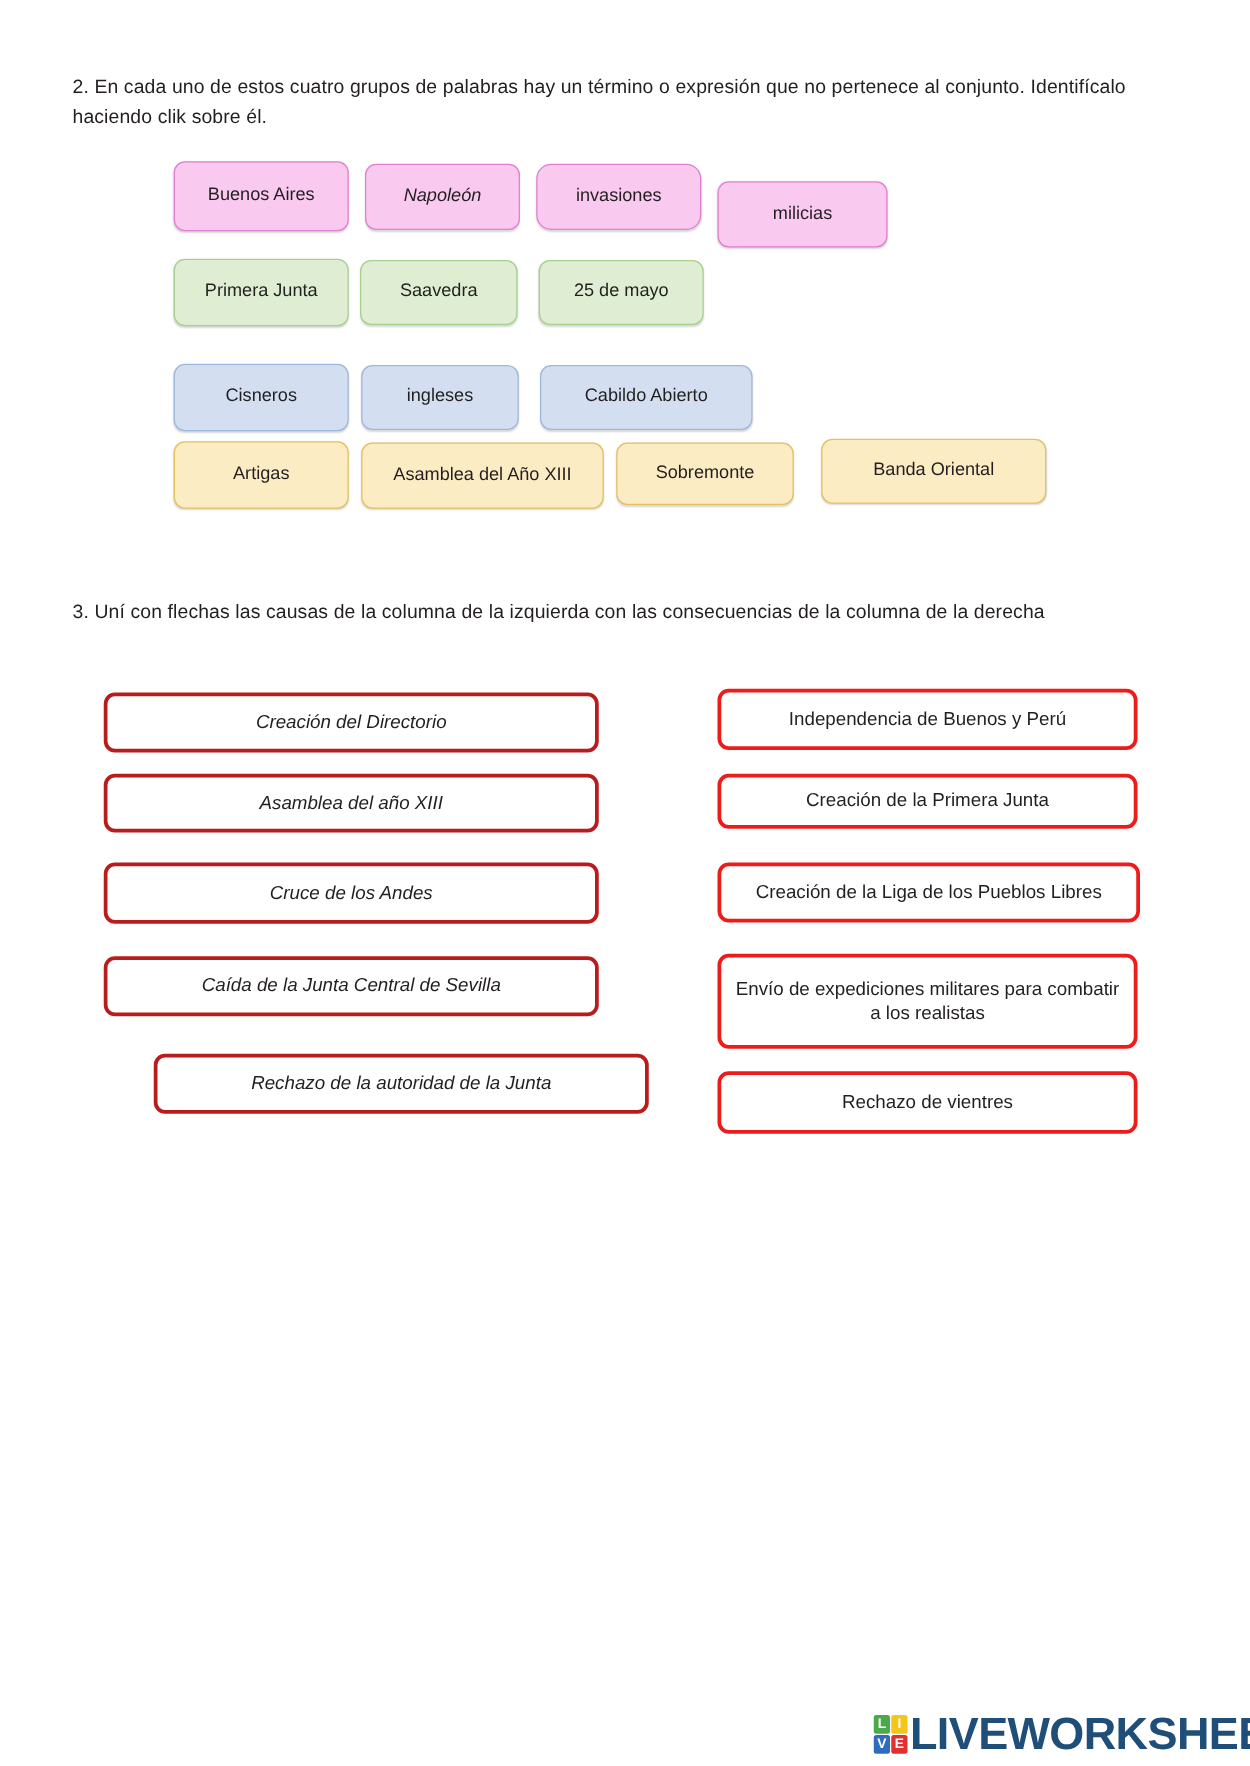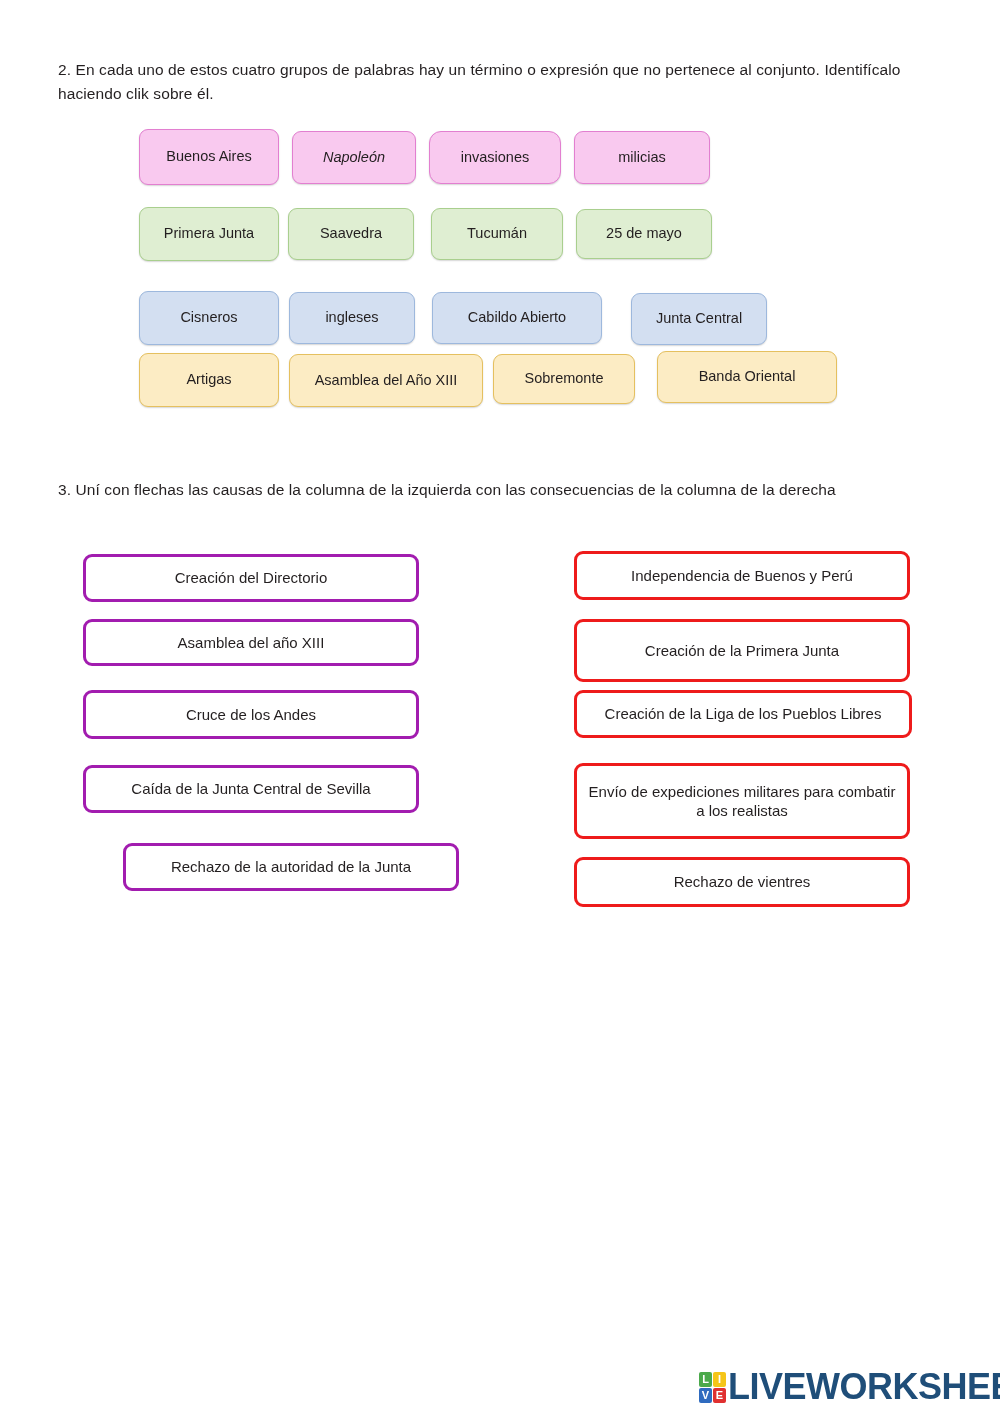--- a/index.html
+++ b/index.html
@@ -65,21 +65,21 @@
   .chip.pink   { background: #f9c9ef; border-color: #e27fd0; }
   .chip.green  { background: #dfeed2; border-color: #a9cf8e; }
   .chip.blue   { background: #d3dff1; border-color: #9db8dd; }
   .chip.yellow { background: #fcecc4; border-color: #e5c05f; }
 
   
   #row-pink { left: 139px; top: 129px; }
   #row-pink .chip:nth-child(1) { width: 140px; height: 56px; margin-right: 13px; }
   #row-pink .chip:nth-child(2) { width: 124px; height: 53px; margin-right: 13px; margin-top: 2px; font-style: italic; }
   #row-pink .chip:nth-child(3) { width: 132px; height: 53px; margin-right: 13px; margin-top: 2px; border-radius: 12px; }
-  #row-pink .chip:nth-child(4) { width: 136px; height: 53px; margin-top: 2px; }
+  #row-pink .chip:nth-child(4) { width: 136px; height: 53px; margin-top: 16px; }
 
   
   #row-green { left: 139px; top: 207px; }
   #row-green .chip:nth-child(1) { width: 140px; height: 54px; margin-right: 9px; }
   #row-green .chip:nth-child(2) { width: 126px; height: 52px; margin-right: 17px; margin-top: 1px; }
   #row-green .chip:nth-child(3) { width: 132px; height: 52px; margin-right: 13px; margin-top: 1px; }
   #row-green .chip:nth-child(4) { width: 136px; height: 50px; margin-top: 2px; }
 
   
   #row-blue { left: 139px; top: 291px; }
@@ -104,40 +104,41 @@
     justify-content: center;
     text-align: center;
     background: #ffffff;
     border-radius: 9px;
     font-size: 15px;
     line-height: 1.28;
     padding: 0 10px;
     color: #231f20;
   }
   .match-box.cause {
-    border: 3px solid #a21caf;
+    border: 3px solid #b91c1c;
     left: 83px;
-    width: 336px;
+    width: 396px;
+    font-style: italic;
   }
   .match-box.effect {
     border: 3.5px solid #ee1b1b;
     left: 574px;
     width: 336px;
   }
 
   
   #cause-0 { top: 554px; height: 48px; }
   #cause-1 { top: 619px; height: 47px; }
   #cause-2 { top: 690px; height: 49px; }
   #cause-3 { top: 765px; height: 48px; }
   #cause-4 { top: 843px; height: 48px; margin-left: 40px; }
 
   
   #effect-0 { top: 551px; height: 49px; }
-  #effect-1 { top: 619px; height: 63px; }
+  #effect-1 { top: 619px; height: 44px; }
   #effect-2 { top: 690px; height: 48px; width: 338px; }
   #effect-3 { top: 763px; height: 76px; }
   #effect-4 { top: 857px; height: 50px; }
 
   
   #footer-logo {
     position: absolute;
     left: 699px;
     top: 1369px;
     display: flex;
@@ -183,29 +184,27 @@
   <div id="row-pink" class="chip-row">
     <div class="chip pink">Buenos Aires</div>
     <div class="chip pink">Napoleón</div>
     <div class="chip pink">invasiones</div>
     <div class="chip pink">milicias</div>
   </div>
 
   <div id="row-green" class="chip-row">
     <div class="chip green">Primera Junta</div>
     <div class="chip green">Saavedra</div>
-    <div class="chip green">Tucumán</div>
     <div class="chip green">25 de mayo</div>
   </div>
 
   <div id="row-blue" class="chip-row">
     <div class="chip blue">Cisneros</div>
     <div class="chip blue">ingleses</div>
     <div class="chip blue">Cabildo Abierto</div>
-    <div class="chip blue">Junta Central</div>
   </div>
 
   <div id="row-yellow" class="chip-row">
     <div class="chip yellow">Artigas</div>
     <div class="chip yellow">Asamblea del Año XIII</div>
     <div class="chip yellow">Sobremonte</div>
     <div class="chip yellow">Banda Oriental</div>
   </div>
 
   <div id="q3-instruction" class="instruction">3. Uní con flechas las causas de la columna de la izquierda con las consecuencias de la columna de la derecha</div>

